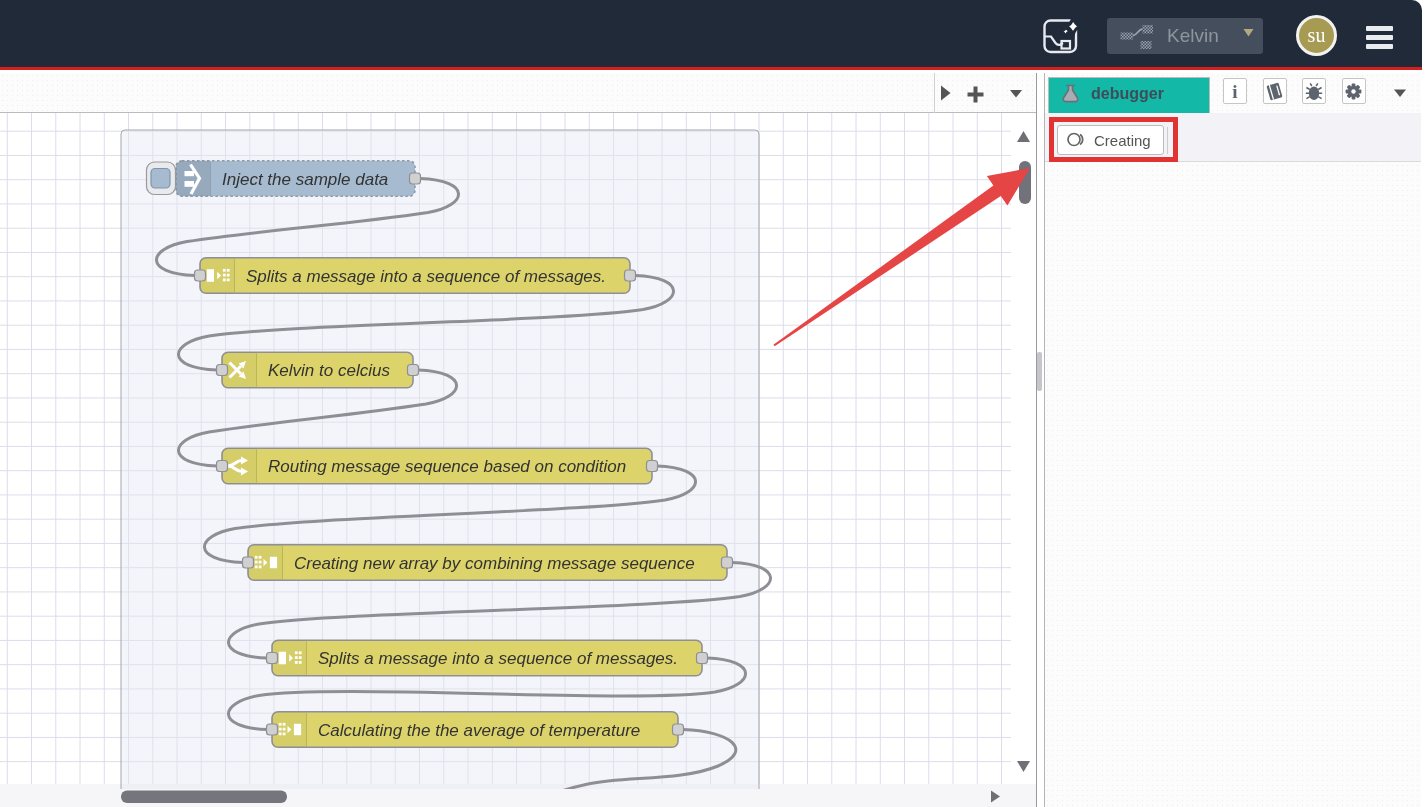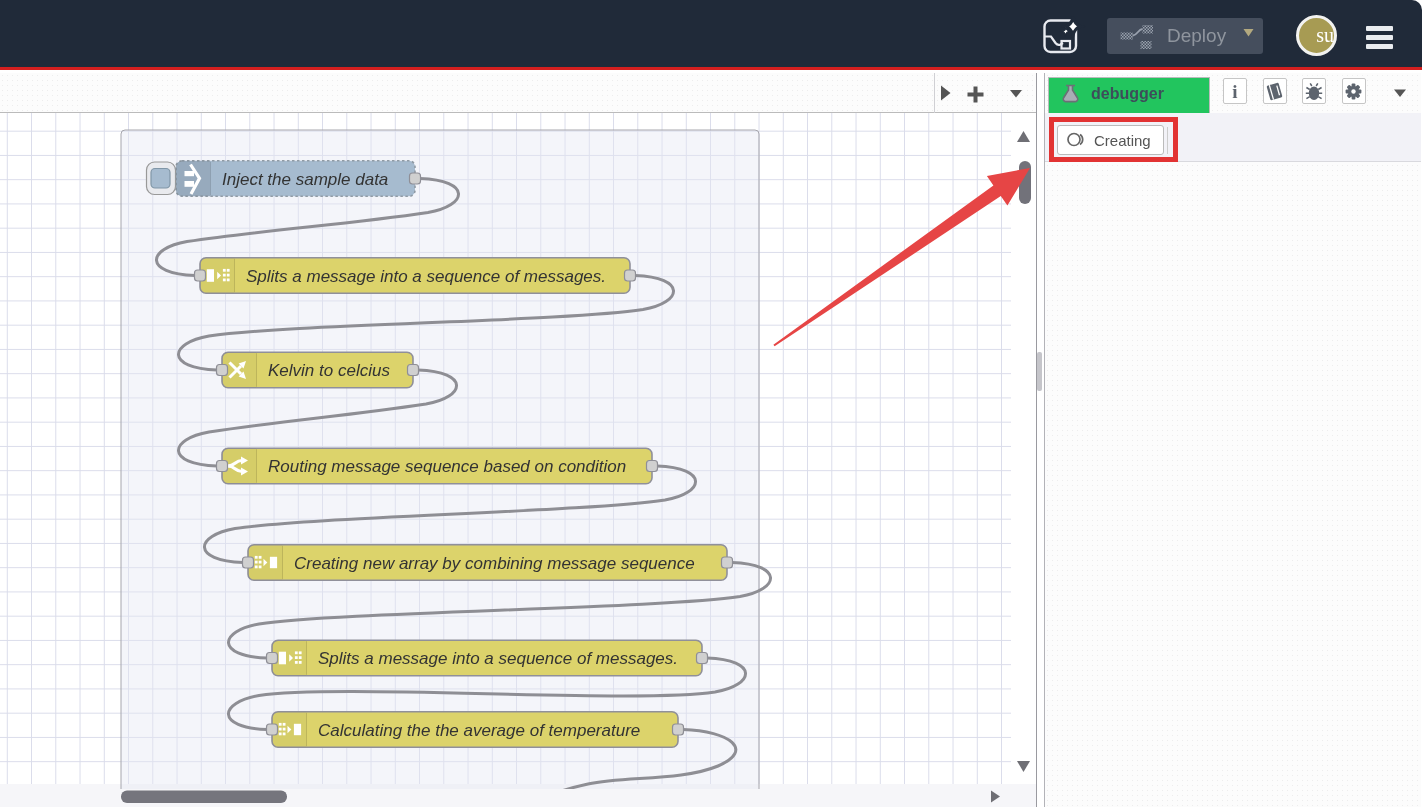--- a/index.html
+++ b/index.html
@@ -8,30 +8,30 @@
 #deploy .txt{position:absolute;left:60px;top:7px;font-size:19px;color:#8f959e}
 .dots{background-color:#fcfcfc;background-image:radial-gradient(circle, #ededed 0.85px, rgba(255,255,255,0) 1px);background-size:5px 5px}
 #tabbar{position:absolute;left:0;top:73px;width:1036px;height:40px;border-bottom:1px solid #bbb}
 #canvas{position:absolute;left:0;top:113px;width:1011px;height:671px;background-color:#fff;
  background-image:linear-gradient(#dadcea 1px, transparent 1px),linear-gradient(90deg, #dadcea 1px, transparent 1px);
  background-size:24.25px 24.25px;background-position:6.8px 17.7px}
 #cvline{position:absolute;left:1036px;top:73px;width:1px;height:734px;background:#9a9aa0}
 #hstrip{position:absolute;left:0;top:784px;width:1036px;height:23px;background:#f6f6f9}
 #sidebar{position:absolute;left:1044px;top:73px;width:377px;height:734px;border-left:1px solid #b3b3b8}
 #sbrow2{position:absolute;left:1045px;top:113px;width:376px;height:49px;background:#f2f2f7;border-bottom:1px solid #d9d9de}
-#sbtab{position:absolute;left:1048px;top:77px;width:162px;height:36px;background:#22c55e;border:1px solid #bbb;border-bottom:none}
+#sbtab{position:absolute;left:1048px;top:77px;width:162px;height:36px;background:#14b8a6;border:1px solid #bbb;border-bottom:none}
 #sbtab span{position:absolute;left:42px;top:7px;font-size:16px;font-weight:bold;color:#3d4d5a}
 .sbtn{position:absolute;top:78px;width:24px;height:26px;background:#fff;border:1px solid #c6c6c6;border-radius:2px}
 #disbtn{position:absolute;left:1057px;top:125px;width:107px;height:30px;background:#fff;border:1px solid #bbb;border-radius:3px}
 #disbtn span{position:absolute;left:36px;top:6px;font-size:15px;color:#555}
 #redrect{position:absolute;left:1049px;top:117px;width:129px;height:45px;border:5px solid #e23333}
 #dissep{position:absolute;left:1167px;top:127px;width:1px;height:27px;background:#ccc}
 #pgthumb{position:absolute;left:1037px;top:352px;width:5px;height:39px;background:#c5c5ca;border-radius:2px}
 .ham{position:absolute;left:1366px;width:27px;height:5px;background:#e9ecef;border-radius:1px}
-#avatar{position:absolute;left:1296px;top:15px;width:41px;height:41px;border-radius:50%;background:#a79b53;border:3px solid #f2f2f0;color:#fff;font-family:"Liberation Serif",serif;font-size:20px;text-align:right;line-height:34px}
+#avatar{position:absolute;left:1296px;top:15px;width:41px;height:41px;border-radius:50%;background:#a79b53;border:3px solid #f2f2f0;color:#fff;font-family:"Liberation Serif",serif;font-size:20px;text-align:center;line-height:34px}
 #tbsep{position:absolute;left:934px;top:73px;width:1px;height:40px;background:#d0d0d4}
 </style></head><body>
 <div id="hdr"></div>
 <div id="tabbar" class="dots"></div>
 <div id="canvas"></div>
 <div id="hstrip"></div>
 <div id="cvline"></div>
 <div id="sidebar" class="dots"></div>
 <div id="sbrow2"></div>
 <div id="sbtab">
@@ -42,21 +42,21 @@
 <div class="sbtn" style="left:1302px"></div>
 <div class="sbtn" style="left:1341.5px"></div>
 <div id="disbtn">
     <span>Creating</span>
   </div>
 <div id="dissep"></div>
 <div id="redrect"></div>
 <div id="pgthumb"></div>
 <div id="tbsep"></div>
 <div id="deploy">
-    <span class="txt">Deploy</span>
+    <span class="txt">Kelvin</span>
   </div>
 <div id="avatar">su</div>
 <div class="ham" style="top:26px"></div>
 <div class="ham" style="top:35px"></div>
 <div class="ham" style="top:44px"></div>
 <svg width="1428" height="807" viewBox="0 0 1428 807" style="position:absolute;left:0;top:0">
 <defs>
 <clipPath id="cvclip">
         <rect x="0" y="113" width="1011" height="676"></rect>
       </clipPath>

